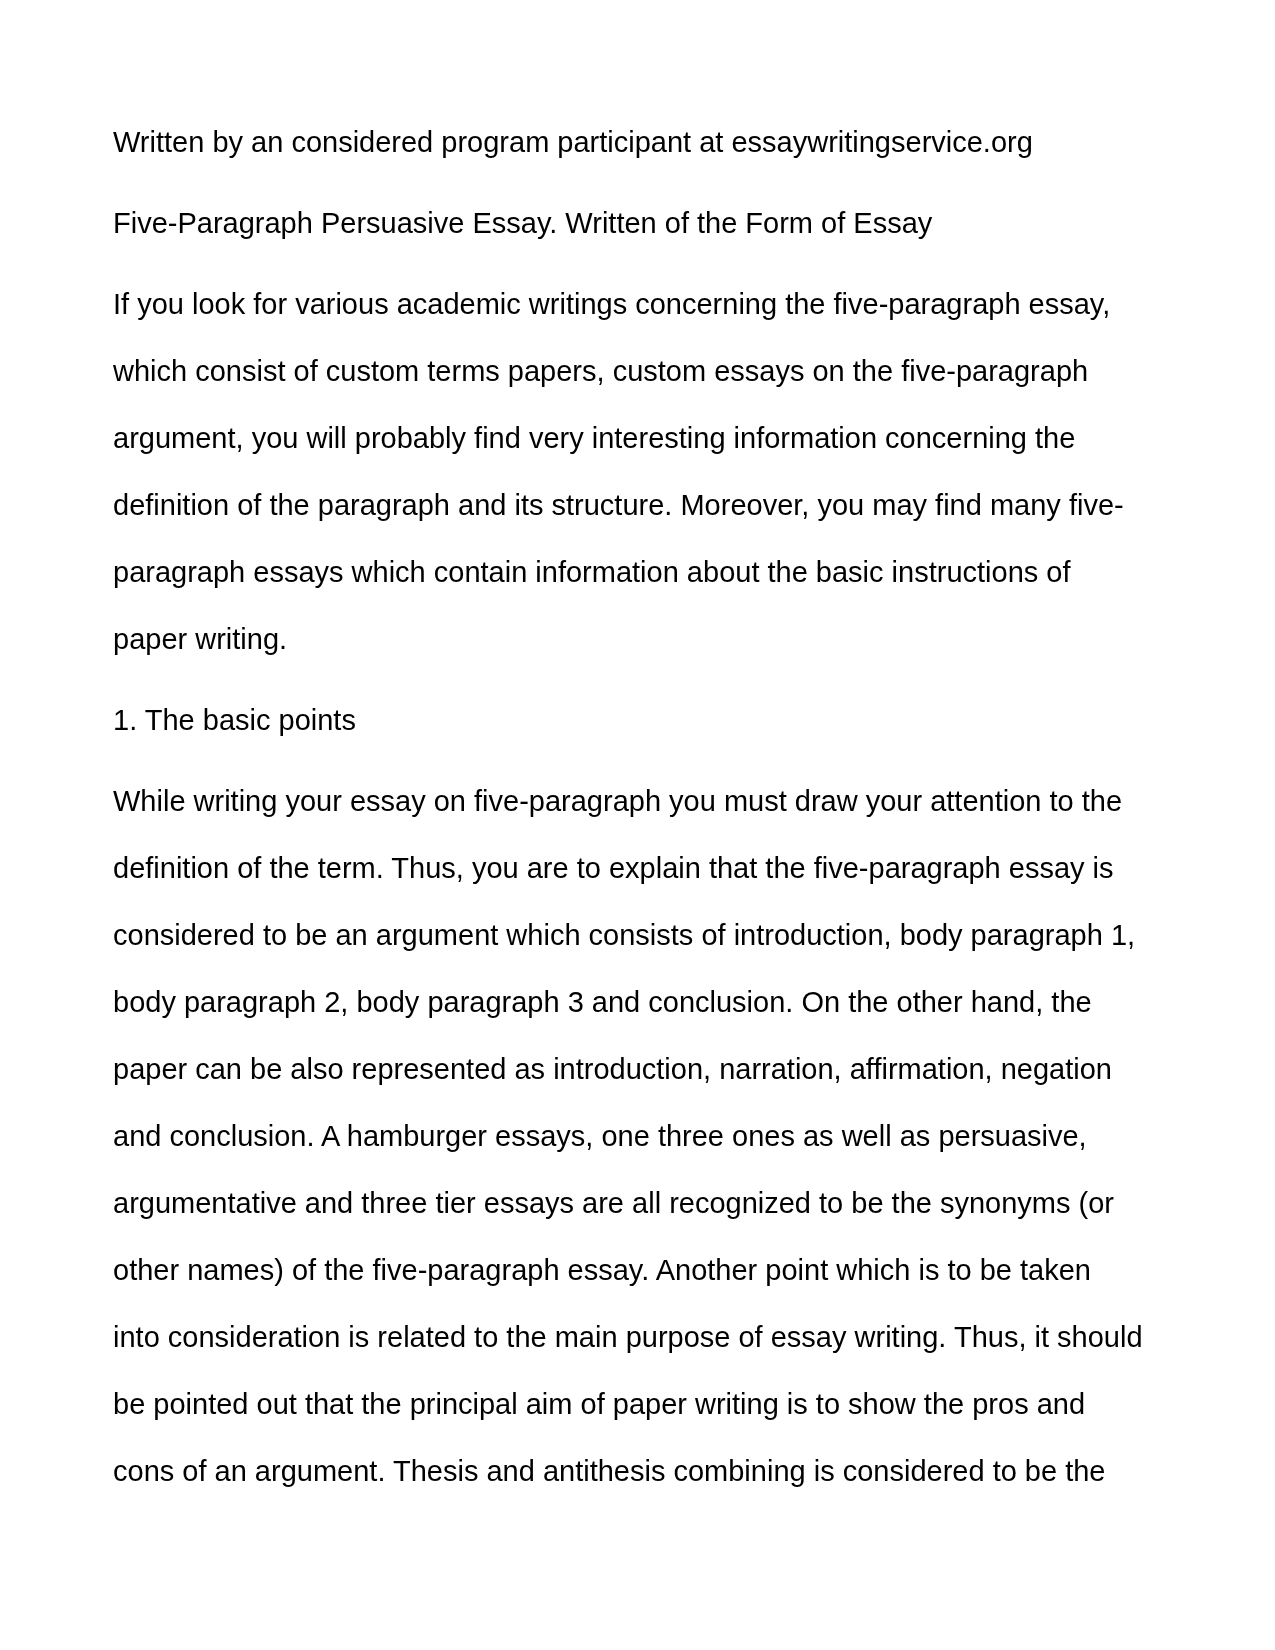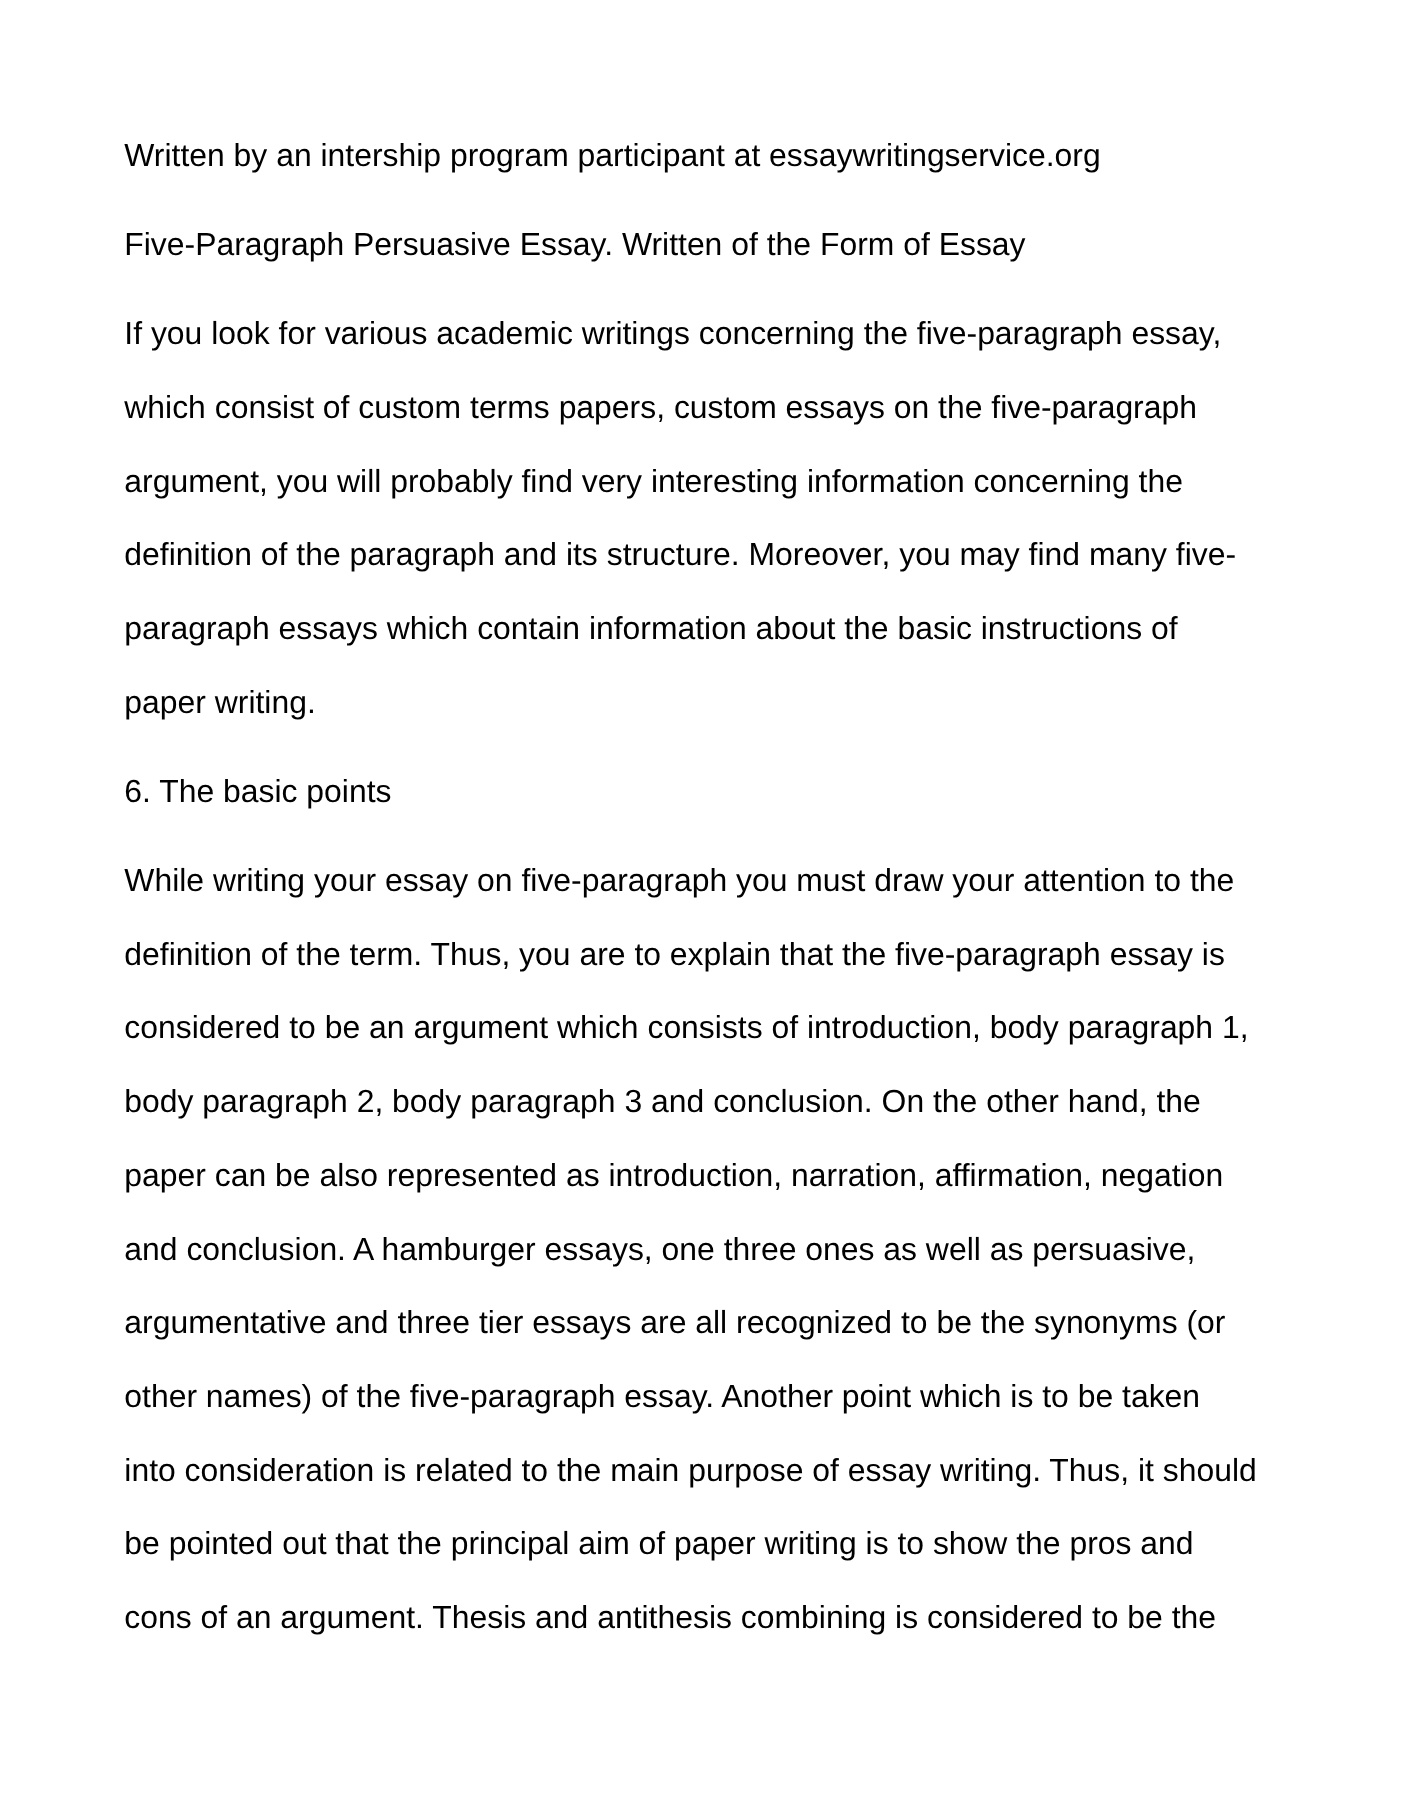--- a/index.html
+++ b/index.html
@@ -30,23 +30,23 @@
     letter-spacing: 0px;
     color: #000000;
     white-space: normal;
   }
 </style>
 </head>
 <body>
 
 <div class="page">
   <div class="content">
-    <p class="para">Written by an intership program participant at essaywritingservice.org</p>
+    <p class="para">Written by an considered program participant at essaywritingservice.org</p>
 
     <p class="para">Five-Paragraph Persuasive Essay. Written of the Form of Essay</p>
 
     <p class="para">If you look for various academic writings concerning the five-paragraph essay,<br>which consist of custom terms papers, custom essays on the five-paragraph<br>argument, you will probably find very interesting information concerning the<br>definition of the paragraph and its structure. Moreover, you may find many five-<br>paragraph essays which contain information about the basic instructions of<br>paper writing.</p>
 
-    <p class="para">6. The basic points</p>
+    <p class="para">1. The basic points</p>
 
     <p class="para">While writing your essay on five-paragraph you must draw your attention to the<br>definition of the term. Thus, you are to explain that the five-paragraph essay is<br>considered to be an argument which consists of introduction, body paragraph 1,<br>body paragraph 2, body paragraph 3 and conclusion. On the other hand, the<br>paper can be also represented as introduction, narration, affirmation, negation<br>and conclusion. A hamburger essays, one three ones as well as persuasive,<br>argumentative and three tier essays are all recognized to be the synonyms (or<br>other names) of the five-paragraph essay. Another point which is to be taken<br>into consideration is related to the main purpose of essay writing. Thus, it should<br>be pointed out that the principal aim of paper writing is to show the pros and<br>cons of an argument. Thesis and antithesis combining is considered to be the</p>
   </div>
 </div>
 
 </body></html>

